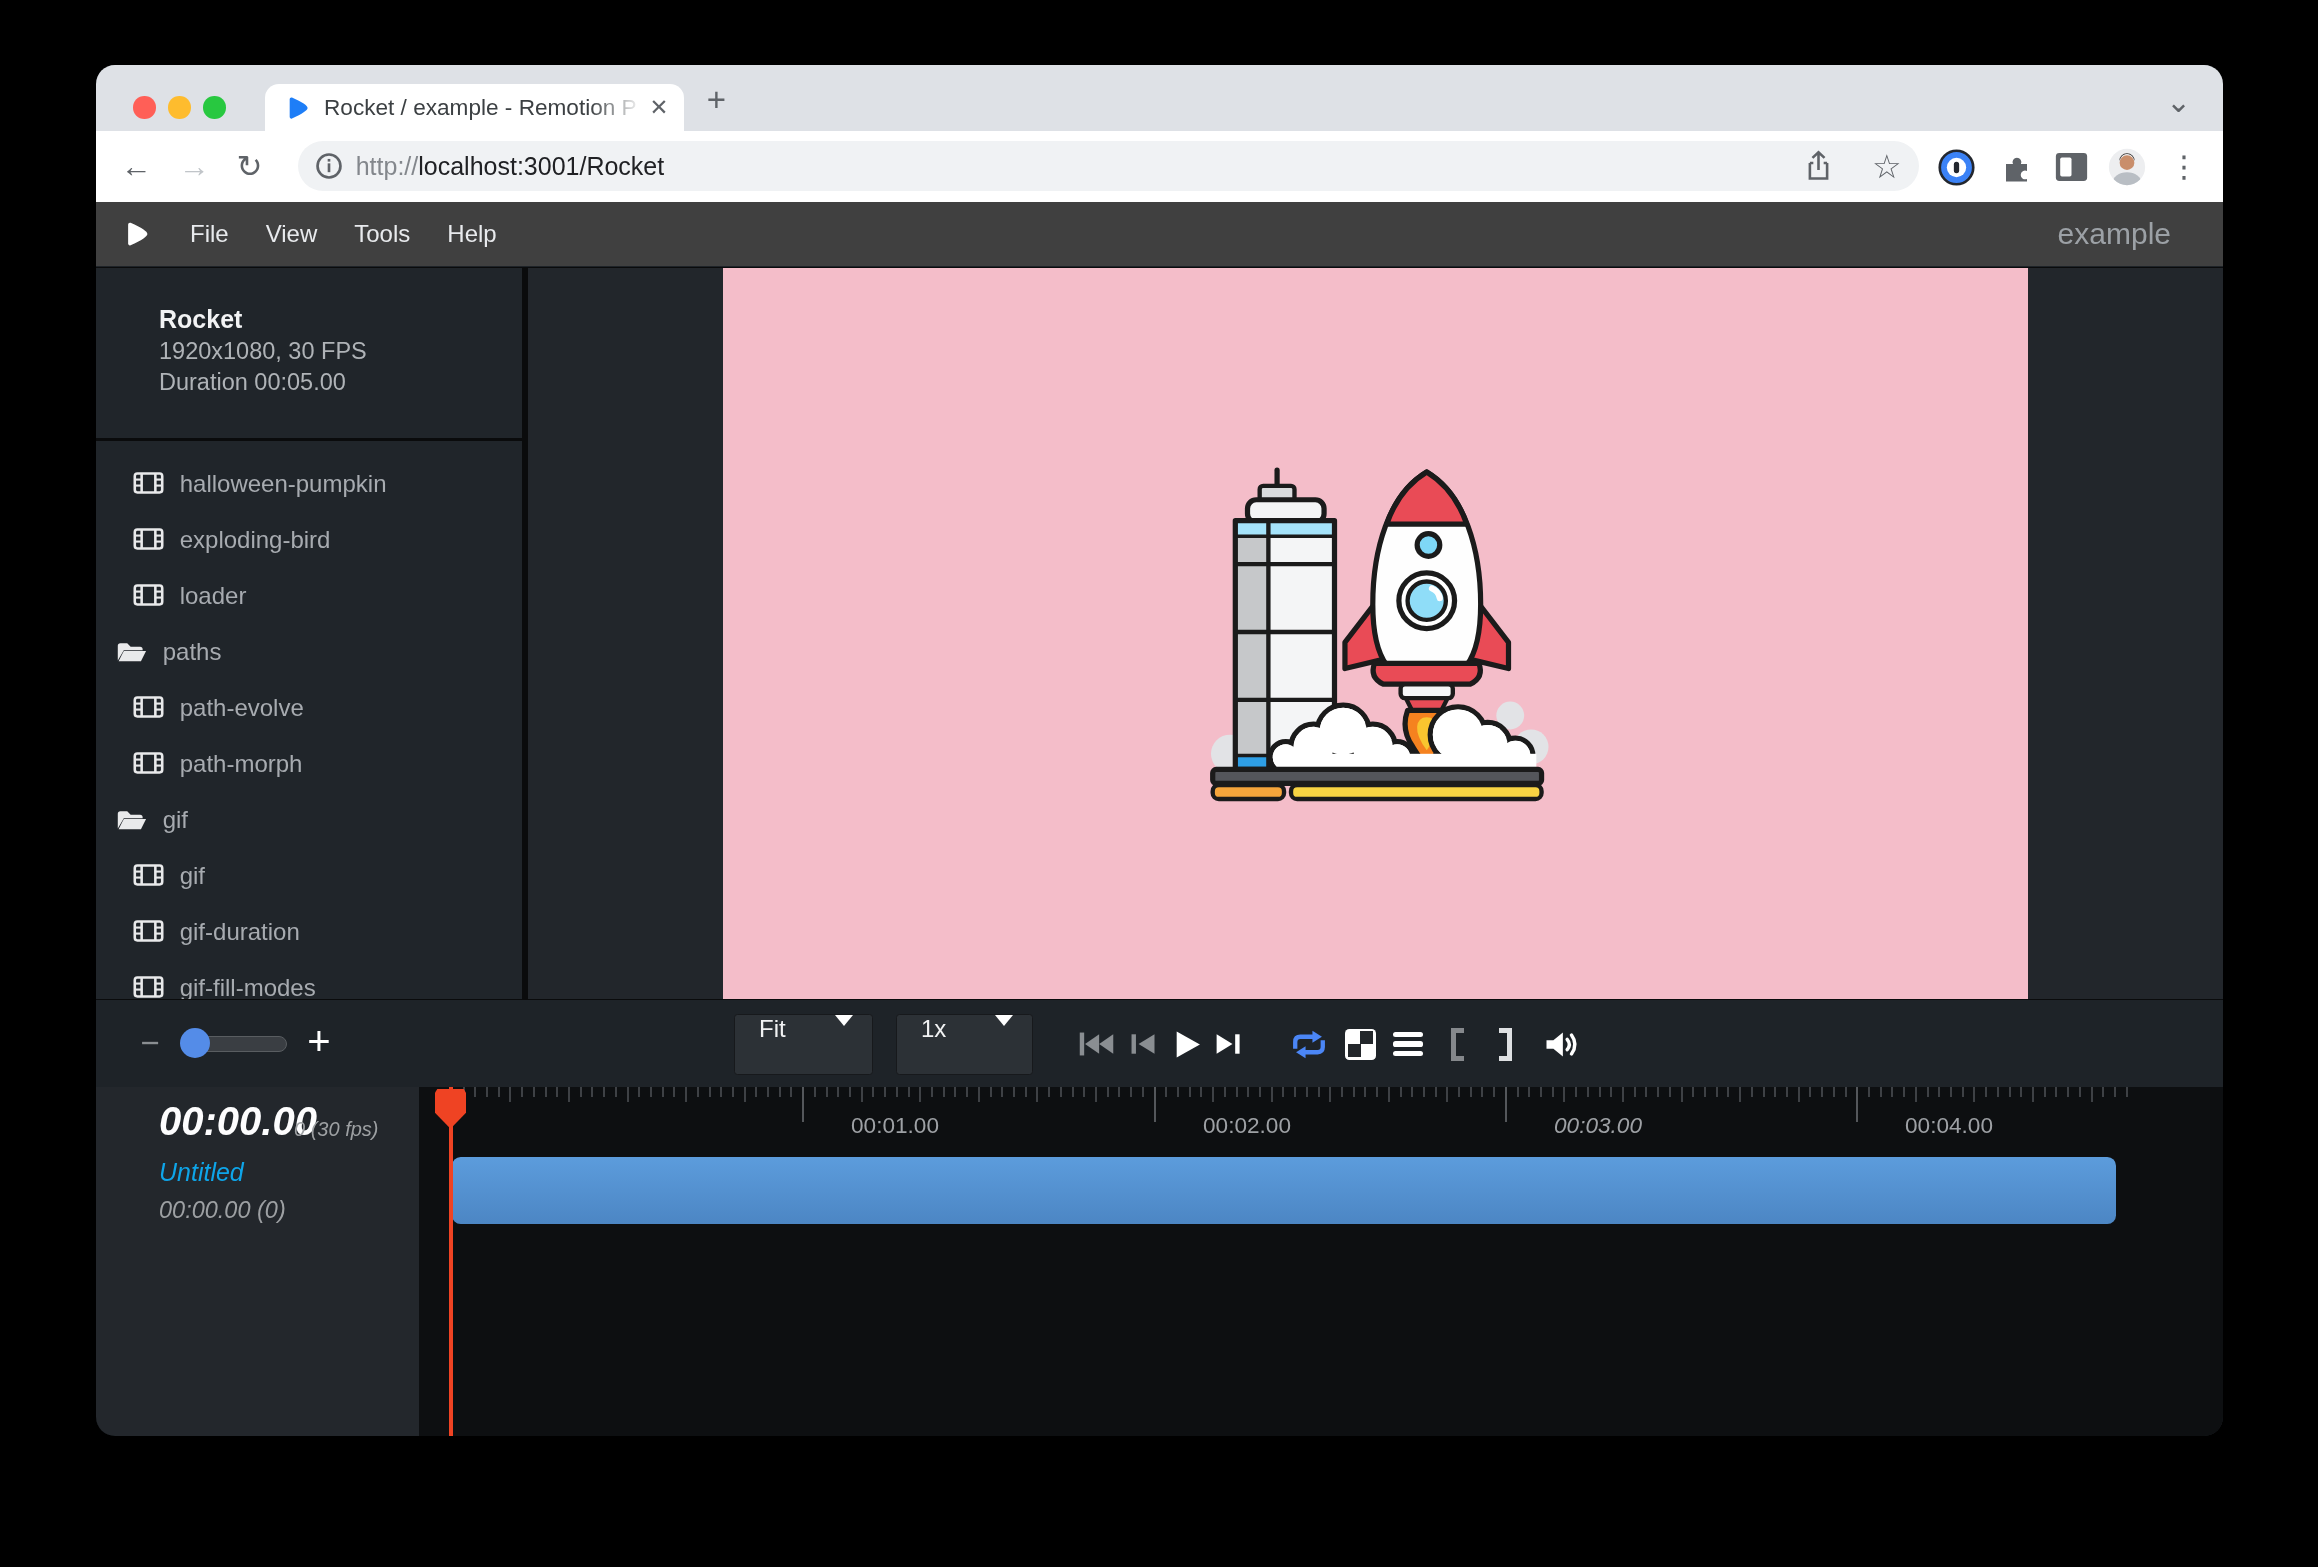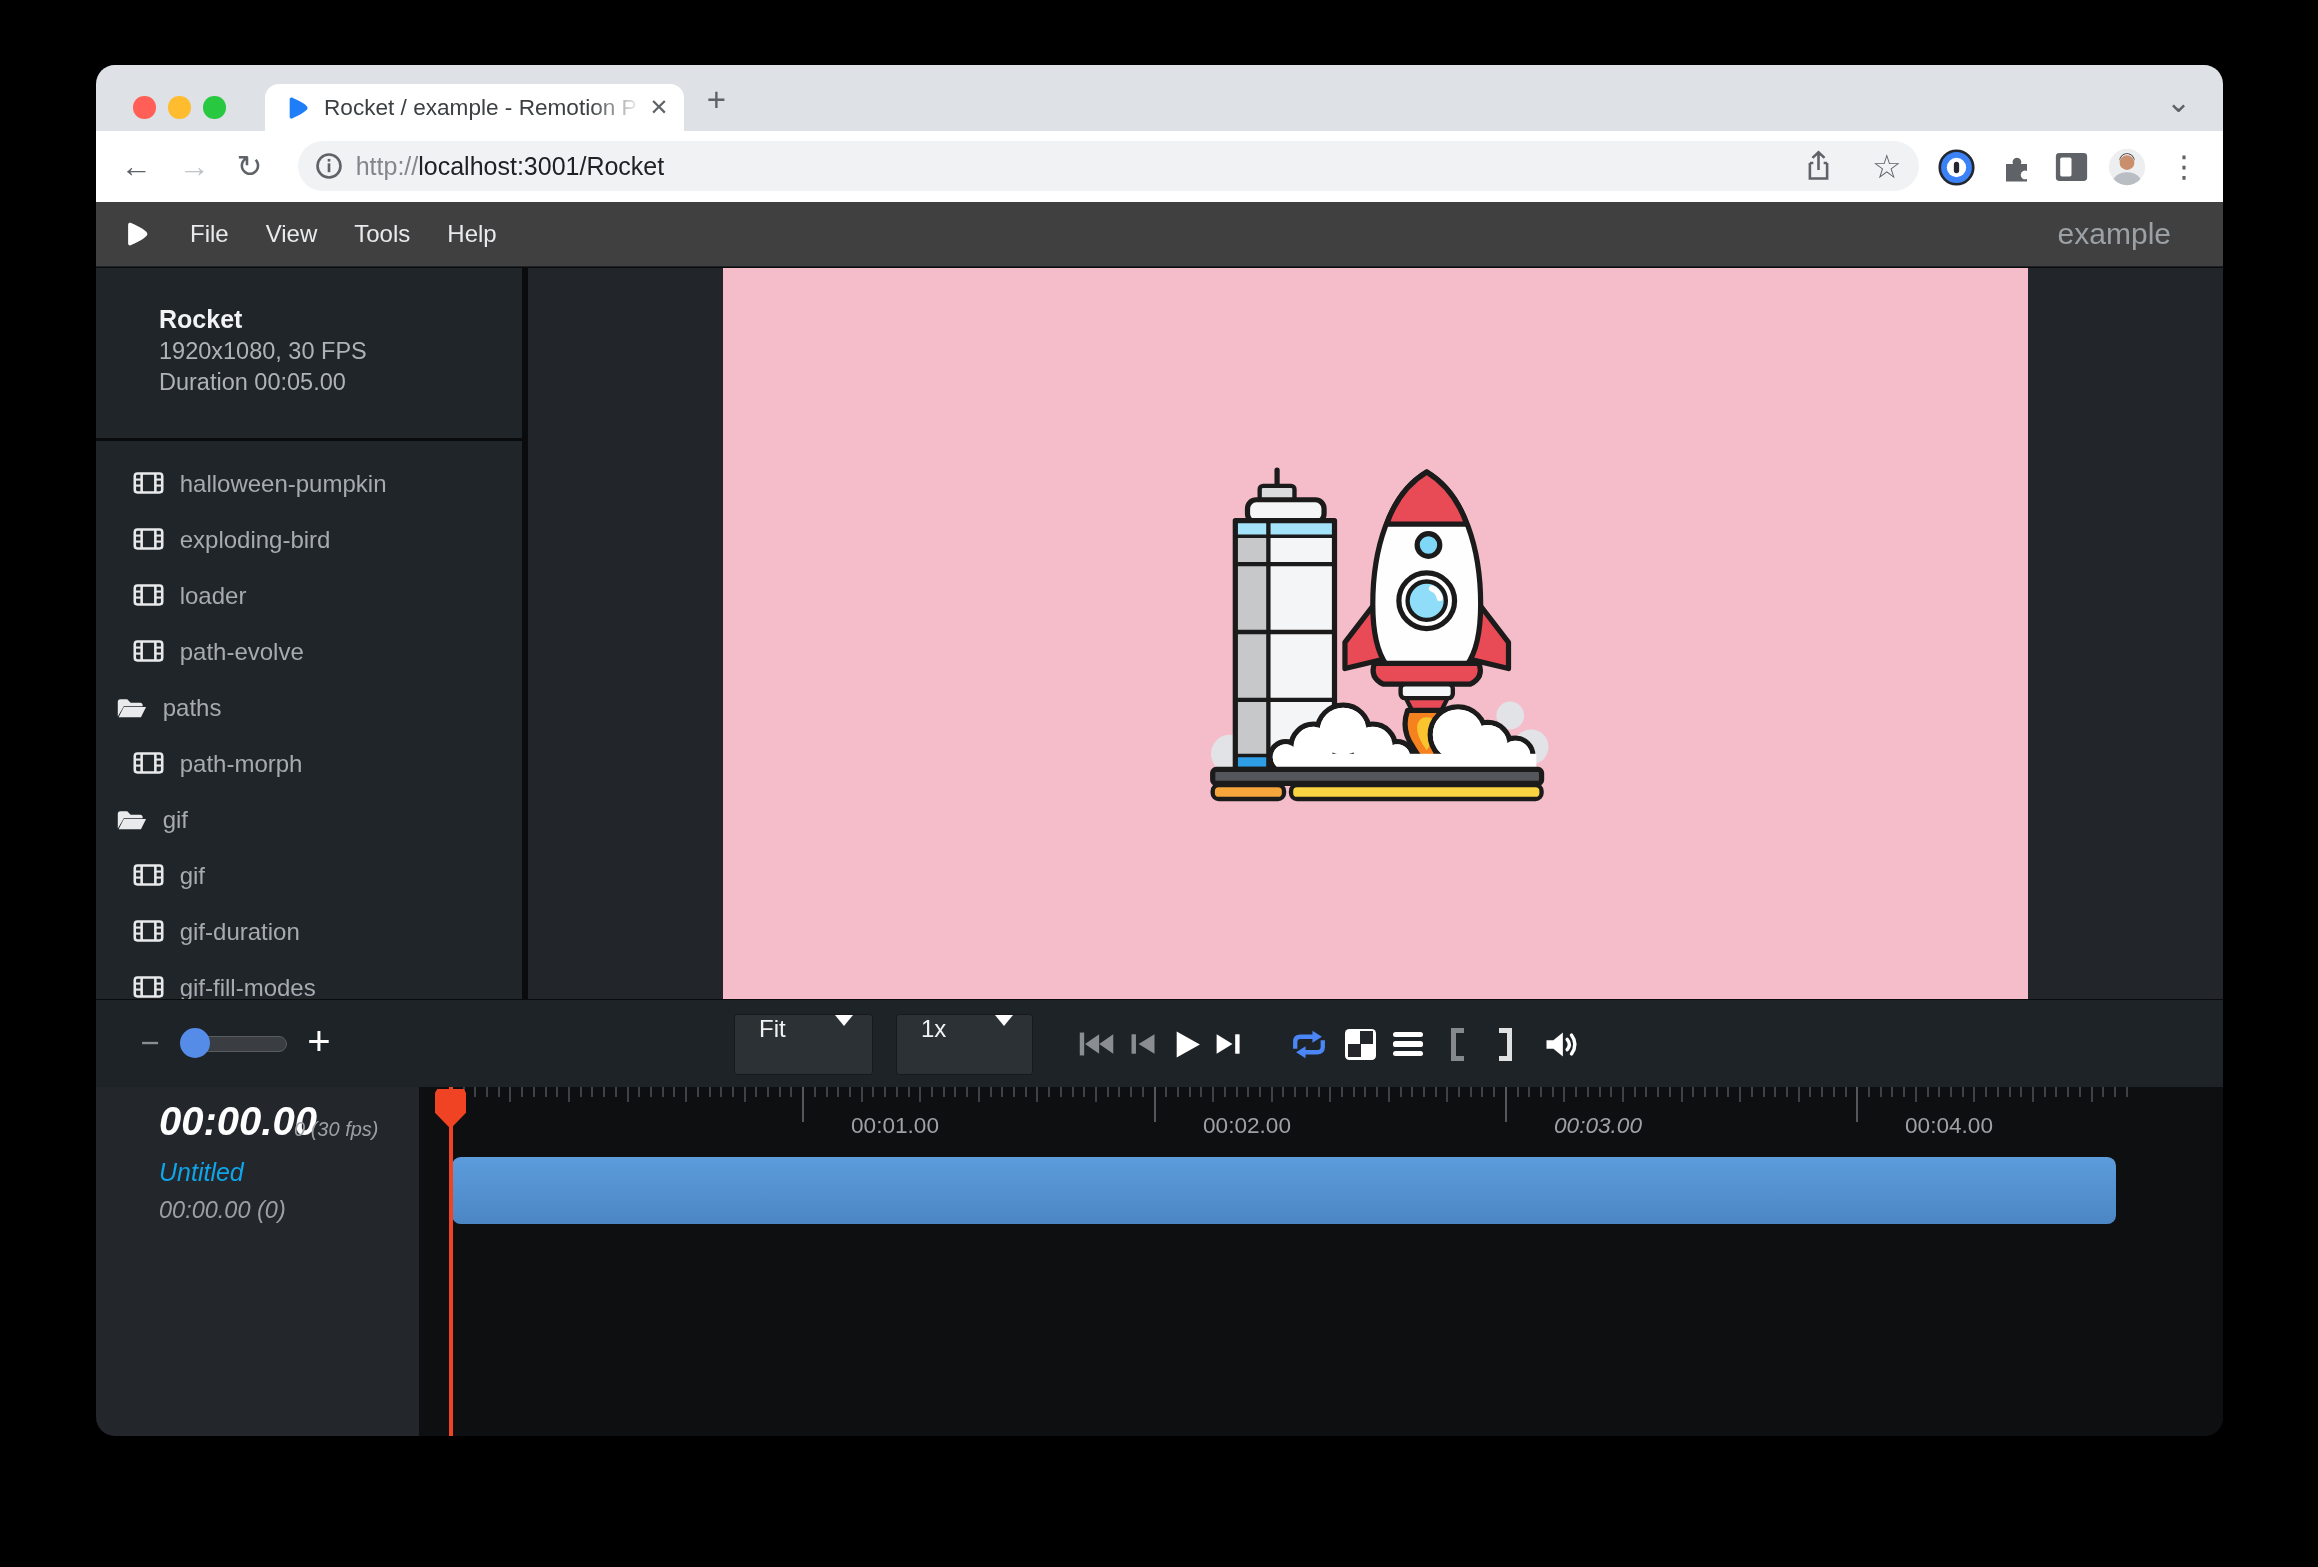--- a/index.html
+++ b/index.html
@@ -217,44 +217,44 @@
         <line x1="26" y1="3" x2="26" y2="25" stroke="#E9EAEB" stroke-width="3"></line>
         <line x1="2" y1="10" x2="10" y2="10" stroke="#E9EAEB" stroke-width="2.5"></line>
         <line x1="2" y1="17" x2="10" y2="17" stroke="#E9EAEB" stroke-width="2.5"></line>
         <line x1="26" y1="10" x2="34" y2="10" stroke="#E9EAEB" stroke-width="2.5"></line>
         <line x1="26" y1="17" x2="34" y2="17" stroke="#E9EAEB" stroke-width="2.5"></line>
       </svg>
     </span>
 
     <span class="side-label">loader</span>
   </div>
-            <div class="side-item composition">
-    <span class="icon film-ic">
-      <svg width="31" height="24" viewBox="0 0 36 28">
-        <rect x="2" y="3" width="32" height="22" rx="3" fill="none" stroke="#E9EAEB" stroke-width="3"></rect>
-        <line x1="10" y1="3" x2="10" y2="25" stroke="#E9EAEB" stroke-width="3"></line>
-        <line x1="26" y1="3" x2="26" y2="25" stroke="#E9EAEB" stroke-width="3"></line>
-        <line x1="2" y1="10" x2="10" y2="10" stroke="#E9EAEB" stroke-width="2.5"></line>
-        <line x1="2" y1="17" x2="10" y2="17" stroke="#E9EAEB" stroke-width="2.5"></line>
-        <line x1="26" y1="10" x2="34" y2="10" stroke="#E9EAEB" stroke-width="2.5"></line>
-        <line x1="26" y1="17" x2="34" y2="17" stroke="#E9EAEB" stroke-width="2.5"></line>
-      </svg>
-    </span>
-
-    <span class="side-label">path-evolve</span>
-  </div>
             <div class="side-item folder">
 
     <span class="icon folder-ic">
       <svg width="31" height="24" viewBox="0 0 36 28">
         <path d="M2,8 Q2,5 5,5 H13 L17,9 H28 Q31,9 31,12 V13 H9 L2,25 Z" fill="#E9EAEB"></path>
         <path d="M9,14 H35 L29,26 H3 Z" fill="#E9EAEB"></path>
       </svg>
     </span>
     <span class="side-label">paths</span>
+  </div>
+            <div class="side-item composition">
+    <span class="icon film-ic">
+      <svg width="31" height="24" viewBox="0 0 36 28">
+        <rect x="2" y="3" width="32" height="22" rx="3" fill="none" stroke="#E9EAEB" stroke-width="3"></rect>
+        <line x1="10" y1="3" x2="10" y2="25" stroke="#E9EAEB" stroke-width="3"></line>
+        <line x1="26" y1="3" x2="26" y2="25" stroke="#E9EAEB" stroke-width="3"></line>
+        <line x1="2" y1="10" x2="10" y2="10" stroke="#E9EAEB" stroke-width="2.5"></line>
+        <line x1="2" y1="17" x2="10" y2="17" stroke="#E9EAEB" stroke-width="2.5"></line>
+        <line x1="26" y1="10" x2="34" y2="10" stroke="#E9EAEB" stroke-width="2.5"></line>
+        <line x1="26" y1="17" x2="34" y2="17" stroke="#E9EAEB" stroke-width="2.5"></line>
+      </svg>
+    </span>
+
+    <span class="side-label">path-evolve</span>
   </div>
             <div class="side-item composition">
     <span class="icon film-ic">
       <svg width="31" height="24" viewBox="0 0 36 28">
         <rect x="2" y="3" width="32" height="22" rx="3" fill="none" stroke="#E9EAEB" stroke-width="3"></rect>
         <line x1="10" y1="3" x2="10" y2="25" stroke="#E9EAEB" stroke-width="3"></line>
         <line x1="26" y1="3" x2="26" y2="25" stroke="#E9EAEB" stroke-width="3"></line>
         <line x1="2" y1="10" x2="10" y2="10" stroke="#E9EAEB" stroke-width="2.5"></line>
         <line x1="2" y1="17" x2="10" y2="17" stroke="#E9EAEB" stroke-width="2.5"></line>
         <line x1="26" y1="10" x2="34" y2="10" stroke="#E9EAEB" stroke-width="2.5"></line>

